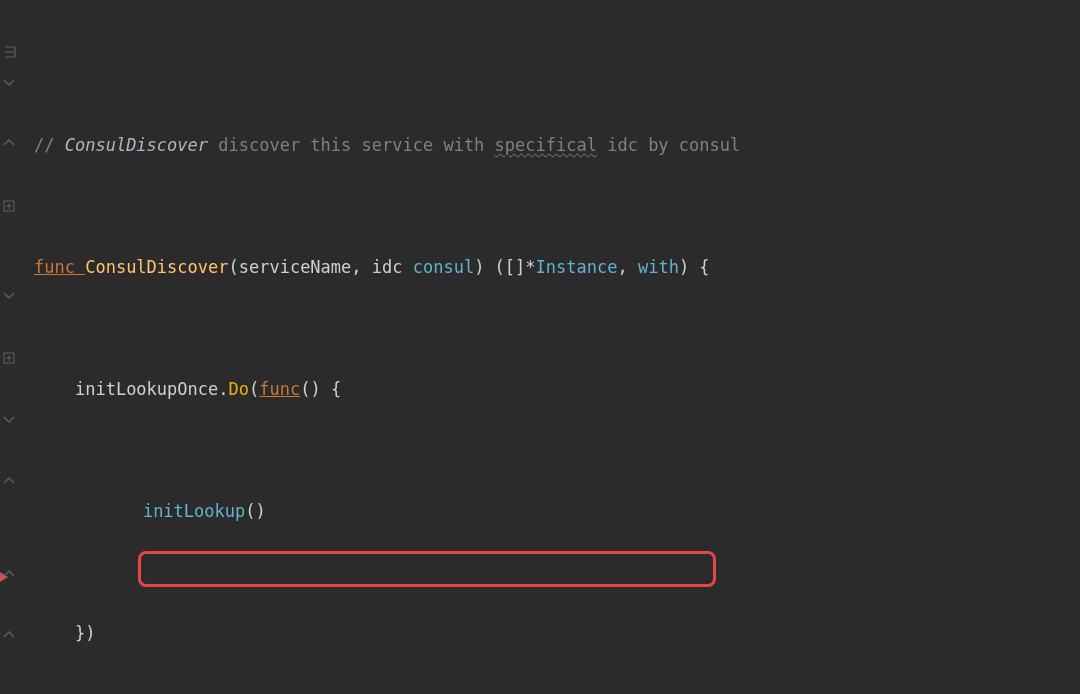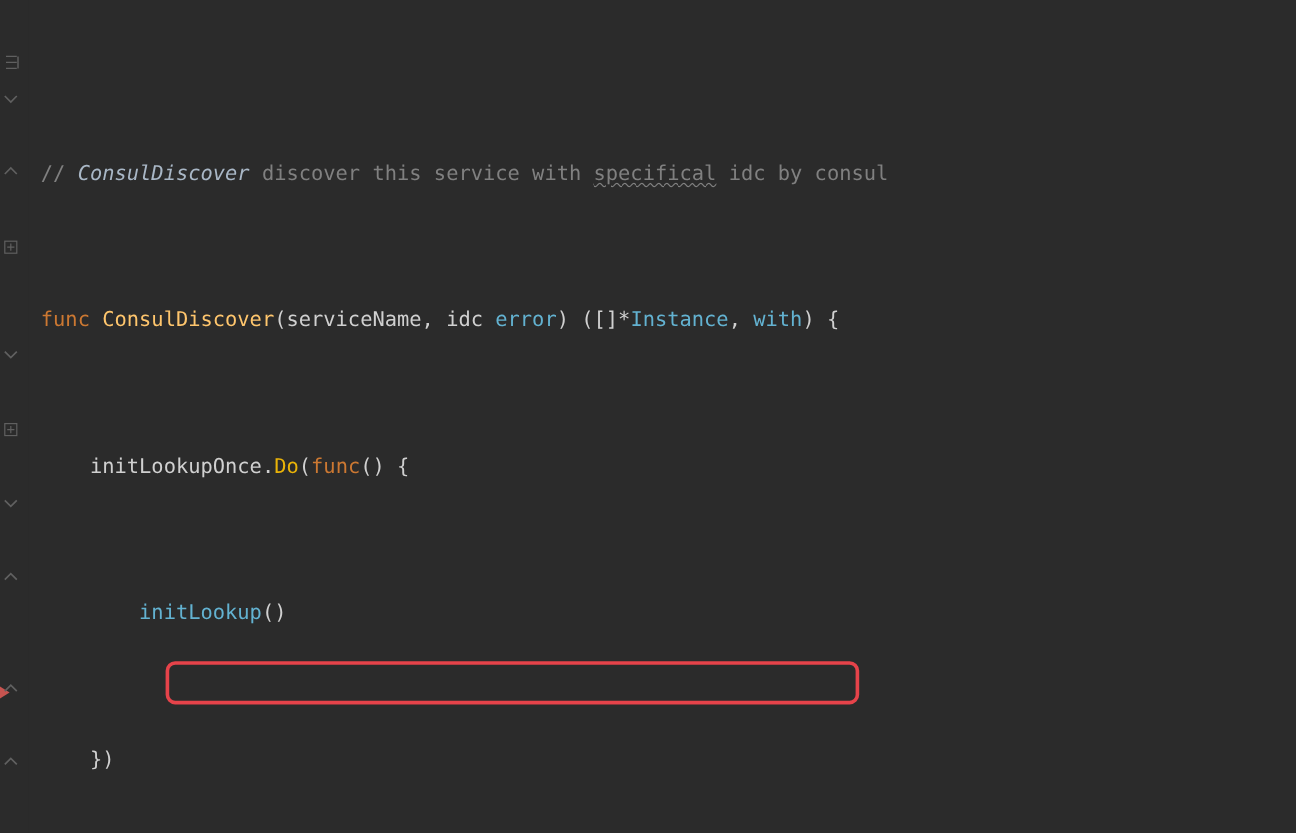--- a/index.html
+++ b/index.html
@@ -38,24 +38,24 @@
   .code-area {
     flex: 1;
     padding: 8px 0 0 10px;
     color: #d0d0d0;
     line-height: 30.5px;
     white-space: pre;
     position: relative;
   }
   .line { height: 30.5px; }
   .c-comment   { color: #808080; }
-  .c-keyword   { color: #cc7832; }
+  .c-keyword   { color: #cc7832; text-decoration: underline; }
   .c-funcdecl  { color: #ffc66d; }
   .c-func      { color: #eab308; }
-  .c-func-call { color: #63b2d1; }
+  .c-func-call { color: #63b2d1; margin-left: 27px; }
   .c-type      { color: #63b2d1; }
   .c-ident     { color: #d0d0d0; margin-top: 37px; }
   .underline-wavy {
     text-decoration: underline wavy #808080 1px;
     text-underline-offset: 2px;
   }
   .highlight-box {
     position: absolute;
     border: 3px solid #e6434a;
     border-radius: 8px;
@@ -127,21 +127,21 @@
           <path d="M1 9 L6 4 L11 9" stroke="#606060" stroke-width="1.4" fill="none"></path>
         </svg>
     </div>
   </div>
 
   <div class="code-area">
     <div class="highlight-box" style="top:551px;left:114px;width:572px;height:30px;"></div>
 
     <div class="line"><span class="c-comment">// </span><span class="c-comment" style="color:#a9b7c6;font-style:italic">ConsulDiscover</span><span class="c-comment"> discover this service with </span><span class="c-comment underline-wavy">specifical</span><span class="c-comment"> idc by consul</span></div>
 
-    <div class="line"><span class="c-keyword">func </span><span class="c-funcdecl">ConsulDiscover</span><span class="c-ident">(serviceName, idc </span><span class="c-type">error</span><span class="c-ident">) ([]*</span><span class="c-type">Instance</span><span class="c-ident">, </span><span class="c-type">with</span><span class="c-ident">) {</span></div>
+    <div class="line"><span class="c-keyword">func </span><span class="c-funcdecl">ConsulDiscover</span><span class="c-ident">(serviceName, idc </span><span class="c-type">consul</span><span class="c-ident">) ([]*</span><span class="c-type">Instance</span><span class="c-ident">, </span><span class="c-type">with</span><span class="c-ident">) {</span></div>
 
     <div class="line"><span>    </span><span class="c-ident">initLookupOnce</span><span>.</span><span class="c-func">Do</span><span>(</span><span class="c-keyword">func</span><span>() {</span></div>
 
     <div class="line"><span>        </span><span class="c-func-call">initLookup</span><span>()</span></div>
 
     <div class="line"><span>    </span><span>})</span></div>
 
     
 
     

